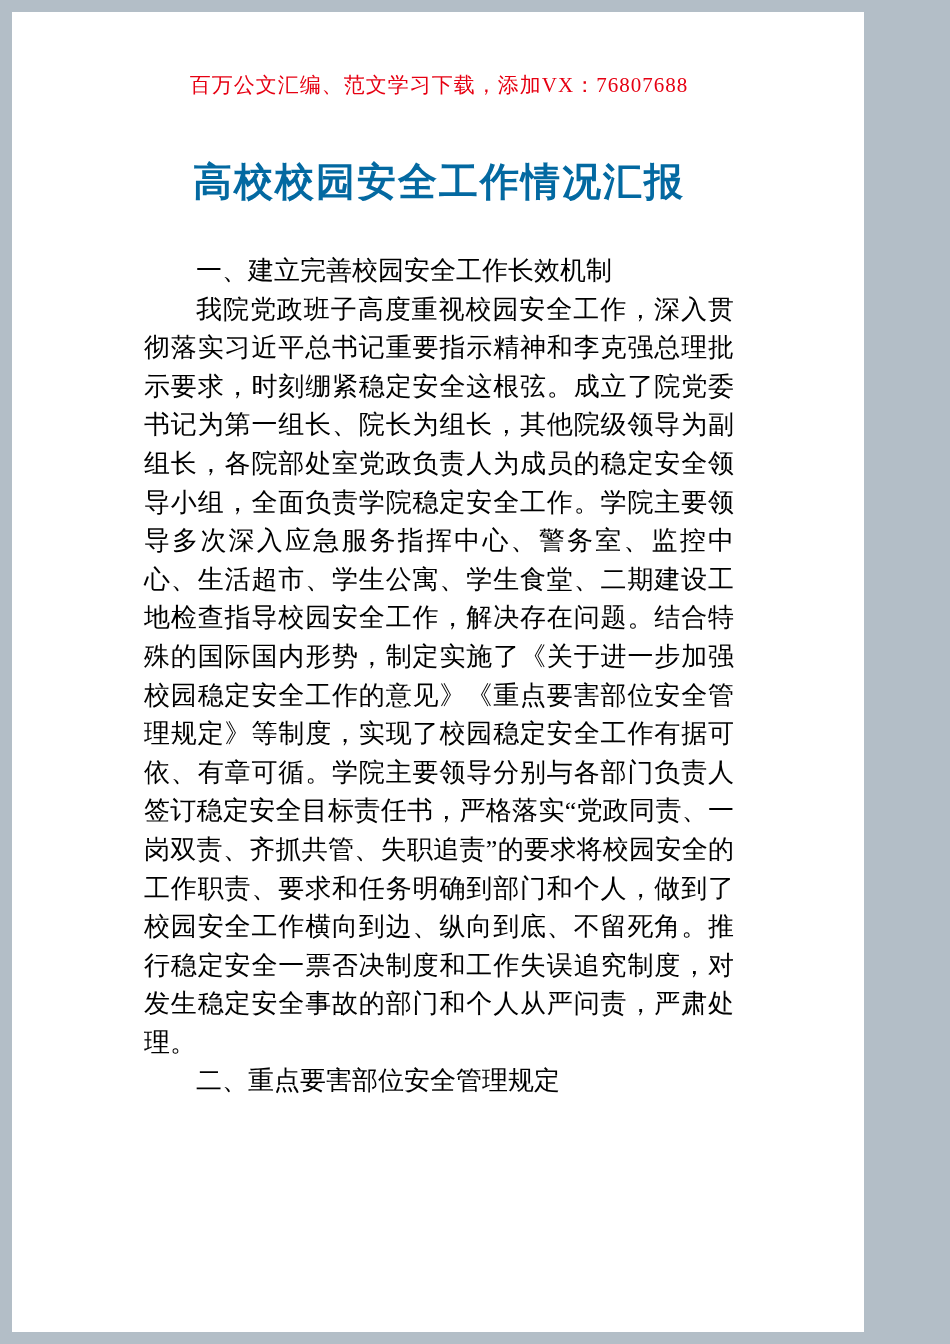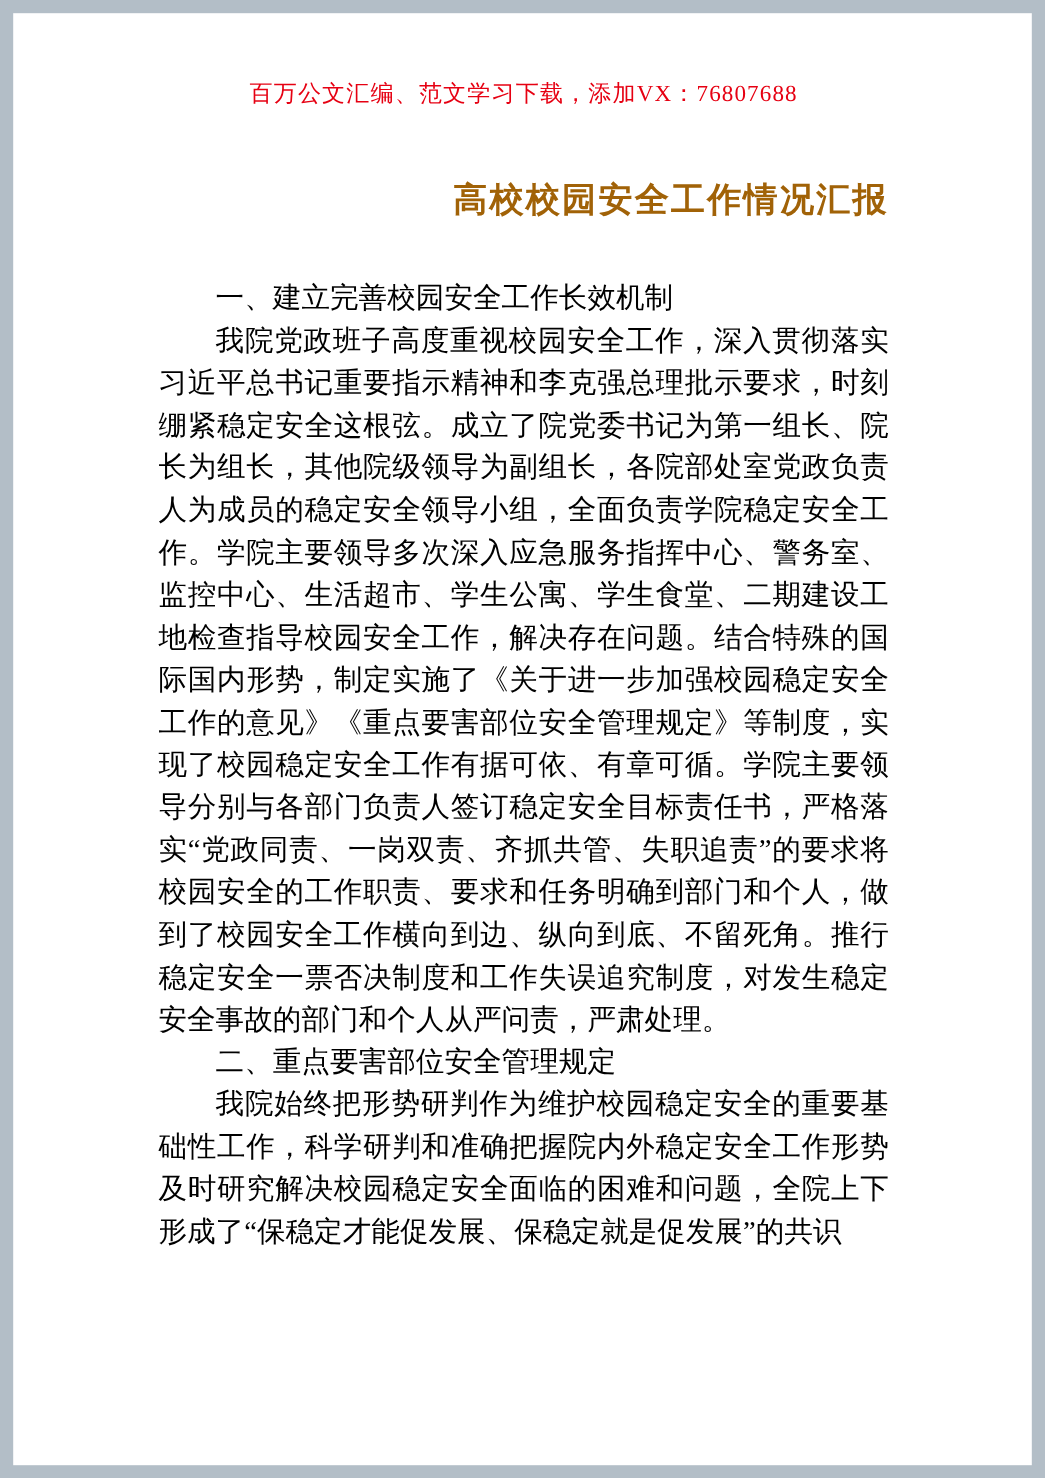--- a/index.html
+++ b/index.html
@@ -7,39 +7,39 @@
     padding: 0;
     width: 950px;
     height: 1344px;
     overflow: hidden;
     background: #b3bec7;
     font-family: "Liberation Serif", "DejaVu Serif", serif;
   }
   .page {
     box-sizing: border-box;
     margin: 12px;
-    width: 926px;
+    width: 852px;
     height: 1320px;
     background: #ffffff;
     padding: 58px 130px 60px 132px;
     overflow: hidden;
   }
   .notice {
     text-align: center;
     color: #e60012;
     font-size: 21px;
     line-height: 30px;
     letter-spacing: 1px;
   }
   .title {
     margin: 56px 0 0 0;
-    text-align: right;
-    font-size: 31px;
+    text-align: center;
+    font-size: 39px;
     font-weight: 600;
-    color: #a16207;
+    color: #0369a1;
     letter-spacing: 2px;
     line-height: 52px;
   }
   .body {
     margin-top: 44px;
   }
   .para {
     margin: 0;
     font-size: 26px;
     line-height: 38.6px;
@@ -54,15 +54,14 @@
 
 <div class="page">
   <div class="notice">百万公文汇编、范文学习下载，添加VX：76807688</div>
 
   <h1 class="title">高校校园安全工作情况汇报</h1>
 
   <div class="body">
     <p class="para">一、建立完善校园安全工作长效机制</p>
     <p class="para">我院党政班子高度重视校园安全工作，深入贯彻落实习近平总书记重要指示精神和李克强总理批示要求，时刻绷紧稳定安全这根弦。成立了院党委书记为第一组长、院长为组长，其他院级领导为副组长，各院部处室党政负责人为成员的稳定安全领导小组，全面负责学院稳定安全工作。学院主要领导多次深入应急服务指挥中心、警务室、监控中心、生活超市、学生公寓、学生食堂、二期建设工地检查指导校园安全工作，解决存在问题。结合特殊的国际国内形势，制定实施了《关于进一步加强校园稳定安全工作的意见》《重点要害部位安全管理规定》等制度，实现了校园稳定安全工作有据可依、有章可循。学院主要领导分别与各部门负责人签订稳定安全目标责任书，严格落实“党政同责、一岗双责、齐抓共管、失职追责”的要求将校园安全的工作职责、要求和任务明确到部门和个人，做到了校园安全工作横向到边、纵向到底、不留死角。推行稳定安全一票否决制度和工作失误追究制度，对发生稳定安全事故的部门和个人从严问责，严肃处理。</p>
     <p class="para">二、重点要害部位安全管理规定</p>
-    <p class="para">我院始终把形势研判作为维护校园稳定安全的重要基础性工作，科学研判和准确把握院内外稳定安全工作形势及时研究解决校园稳定安全面临的困难和问题，全院上下形成了“保稳定才能促发展、保稳定就是促发展”的共识</p>
   </div>
 </div>
 
 </body></html>

